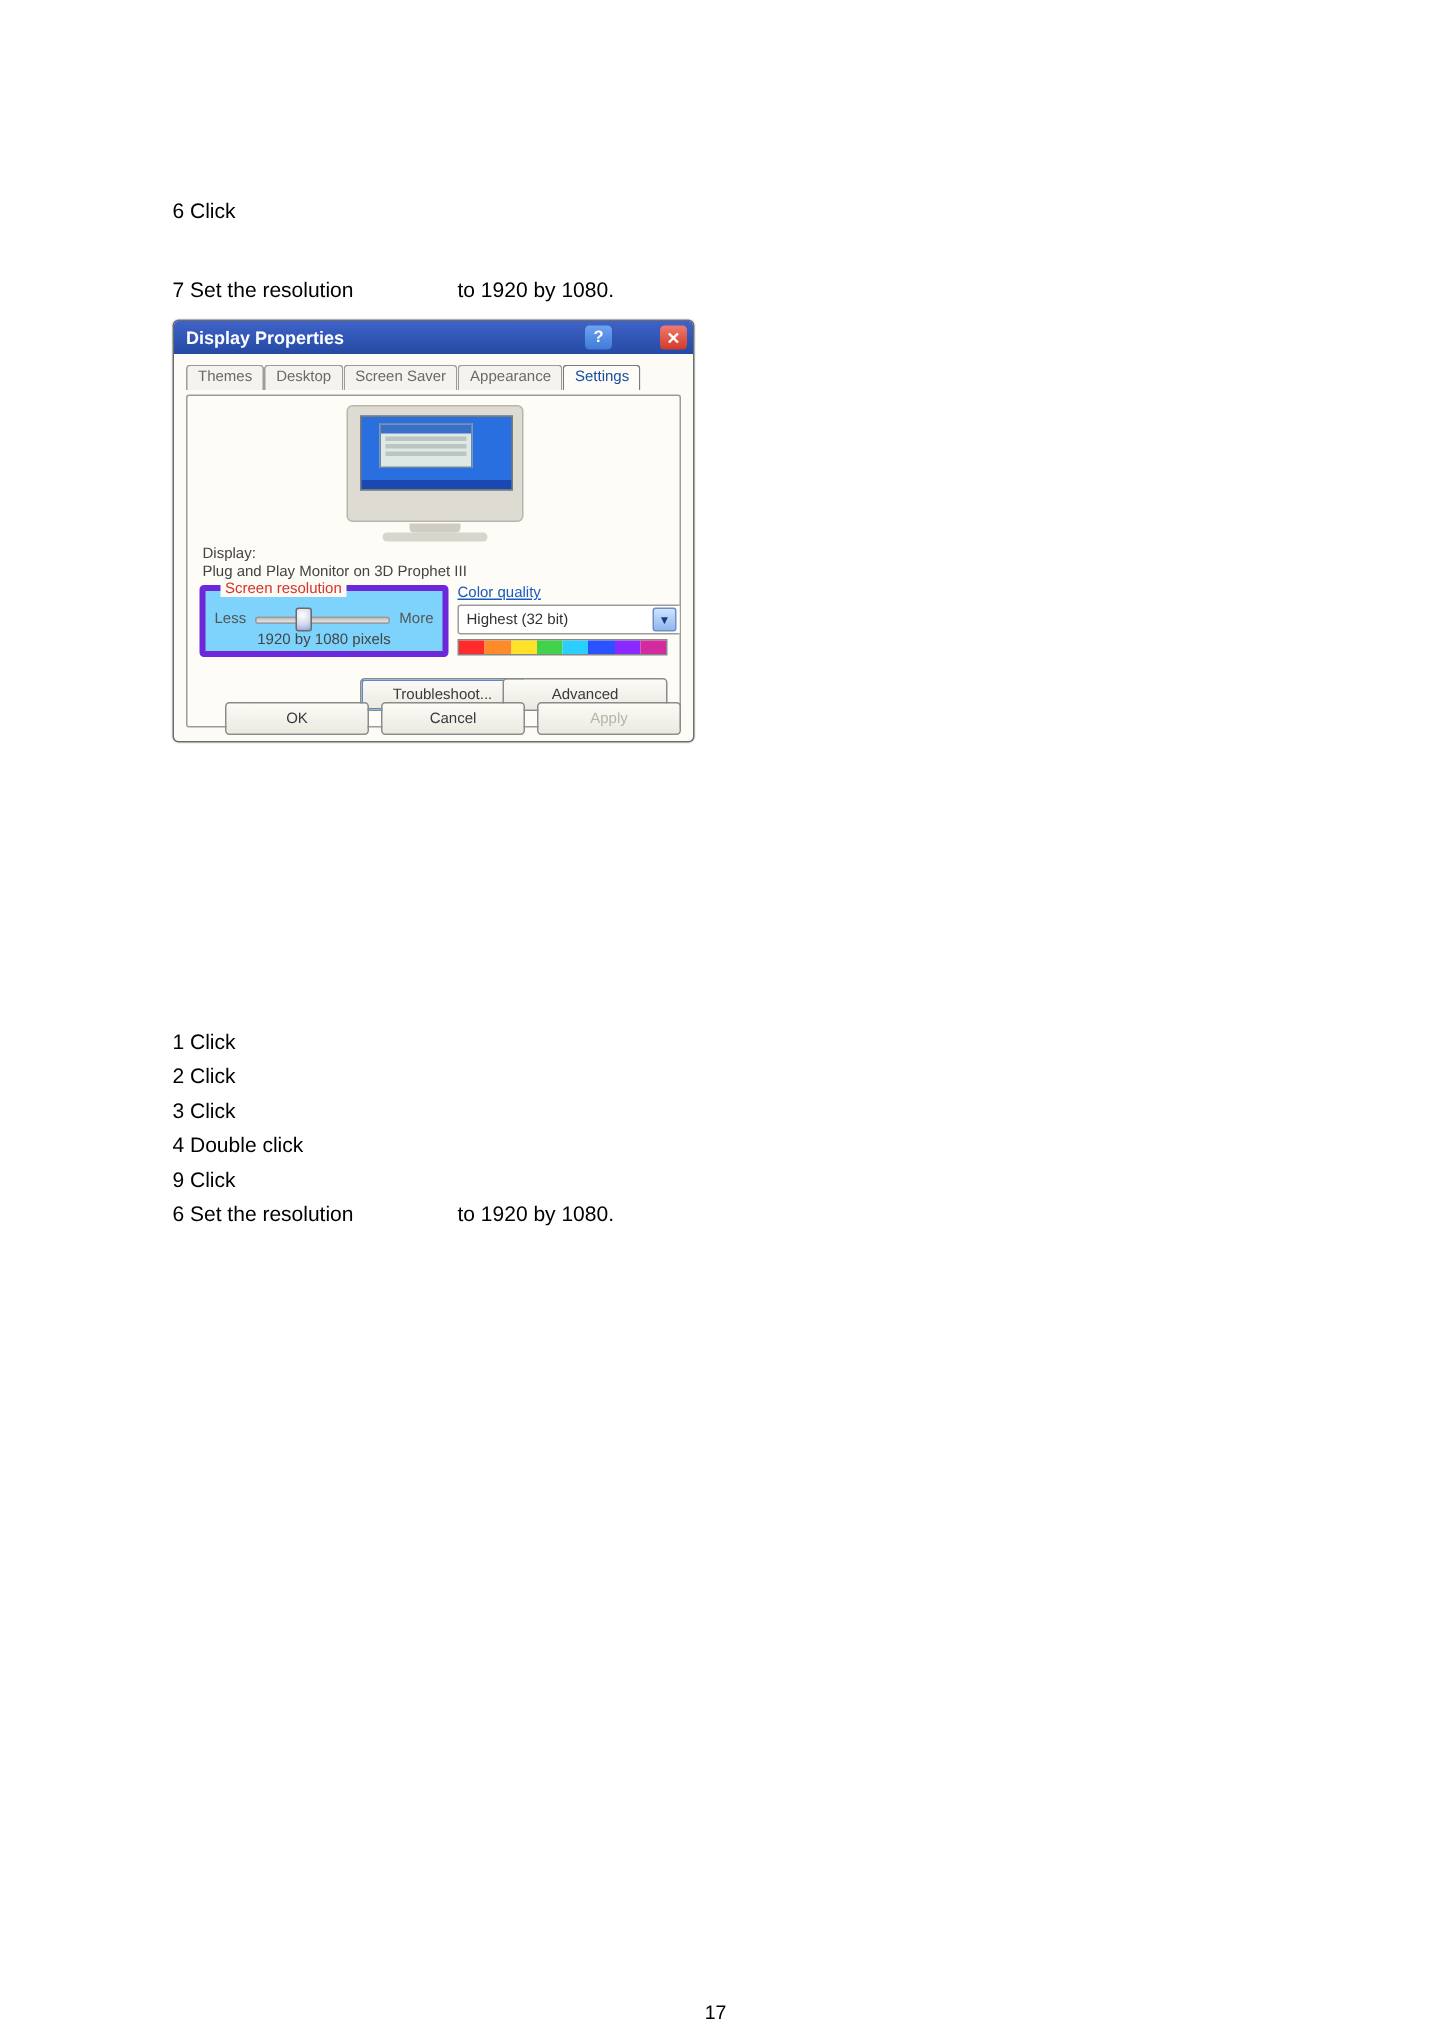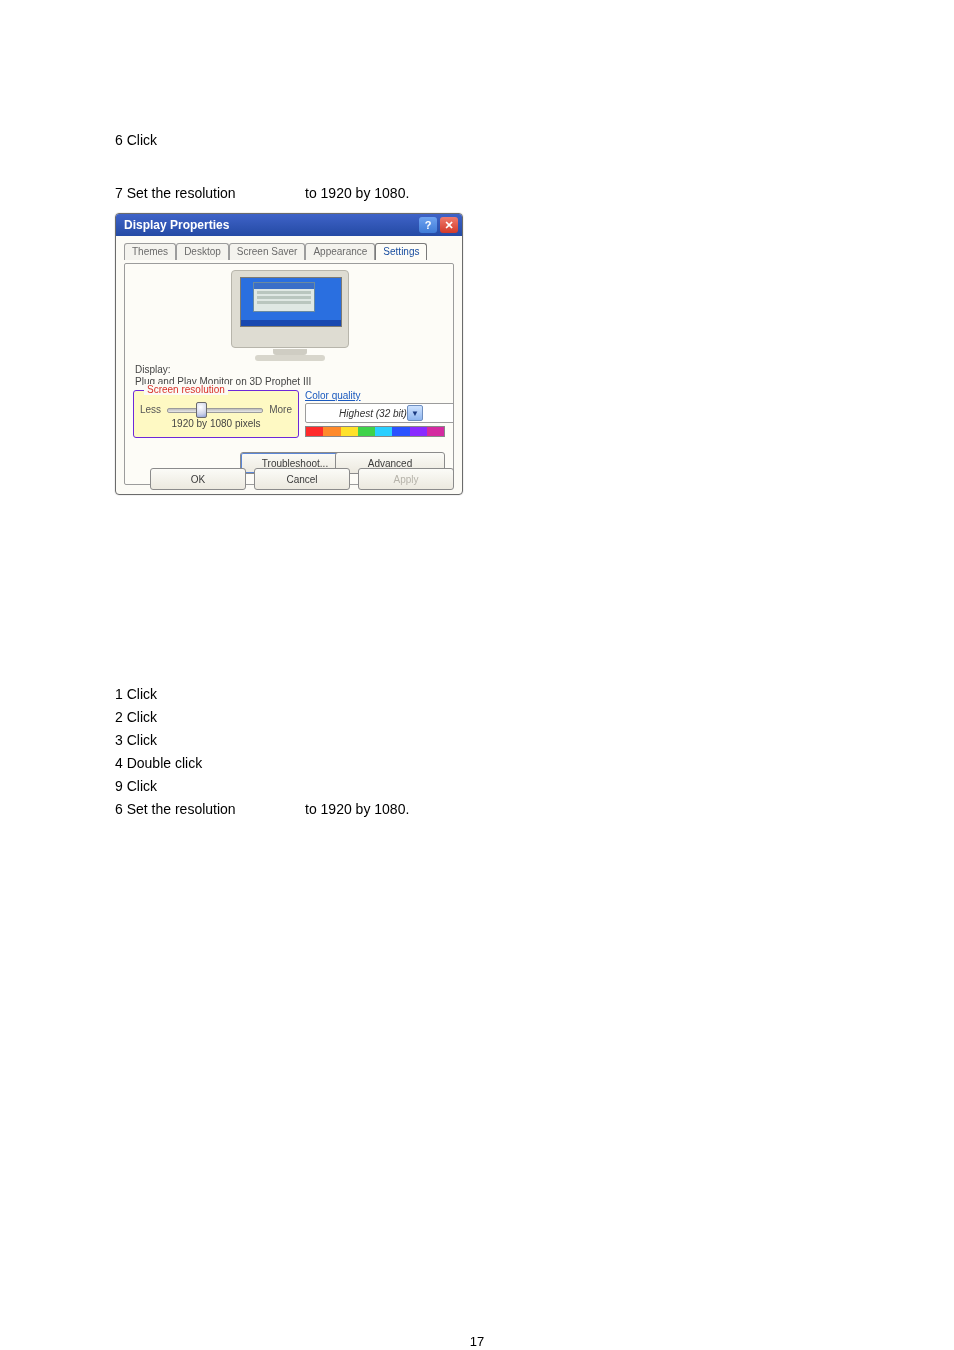--- a/index.html
+++ b/index.html
@@ -42,20 +42,21 @@
     font-family: "Tahoma", Arial, sans-serif;
     font-size: 11px;
     color: #3a3a3a;
   }
   .dp-titlebar {
     height: 22px;
     background: linear-gradient(#3f63c8, #244aa4);
     display: flex;
     align-items: center;
     padding: 0 4px 0 8px;
+    gap: 29px;
   }
   .dp-title {
     flex: 1;
     color: #fff;
     font-size: 12px;
     font-weight: bold;
   }
   .tb-btn {
     width: 18px;
     height: 16px;
@@ -167,25 +168,25 @@
   .dp-label-display-hdr { position:absolute; left:10px; top:100px; font-size:10px; color:#444; }
   .dp-label-display-val { position:absolute; left:10px; top:112px; font-size:10px; color:#444; }
 
   
   .sr-group {
     position: absolute;
     left: 8px;
     top: 126px;
     width: 166px;
     height: 48px;
-    border: 1px solid #6d28d9;
+    border: 4px solid #6d28d9;
     border-radius: 3px;
     padding: 2px 6px 2px 6px;
     box-sizing: border-box;
-    background: #fef9c3;
+    background: #7dd3fc;
   }
   .sr-legend {
     position: absolute;
     top: -7px;
     left: 10px;
     padding: 0 3px;
     font-size: 10px;
     color: #d8322a;
     background: #fbfaf5;
   }
@@ -240,26 +241,25 @@
     text-decoration: underline;
     margin-bottom: 2px;
   }
   .cq-select {
     width: 100%;
     height: 18px;
     border: 1px solid #9c9c9c;
     font-size: 10px;
     display: flex;
     align-items: center;
-    justify-content: center;
+    justify-content: space-between;
     padding: 0 3px 0 5px;
     background: #fff;
     color: #333;
     border-radius: 2px;
-    font-style: italic;
   }
   .cq-select .chev {
     width: 14px;
     height: 14px;
     background: linear-gradient(#cfe3ff, #8fb6ef);
     border: 1px solid #6f8fc0;
     border-radius: 2px;
     display:flex; align-items:center; justify-content:center;
     font-size: 8px; color:#1a3a80;
   }

